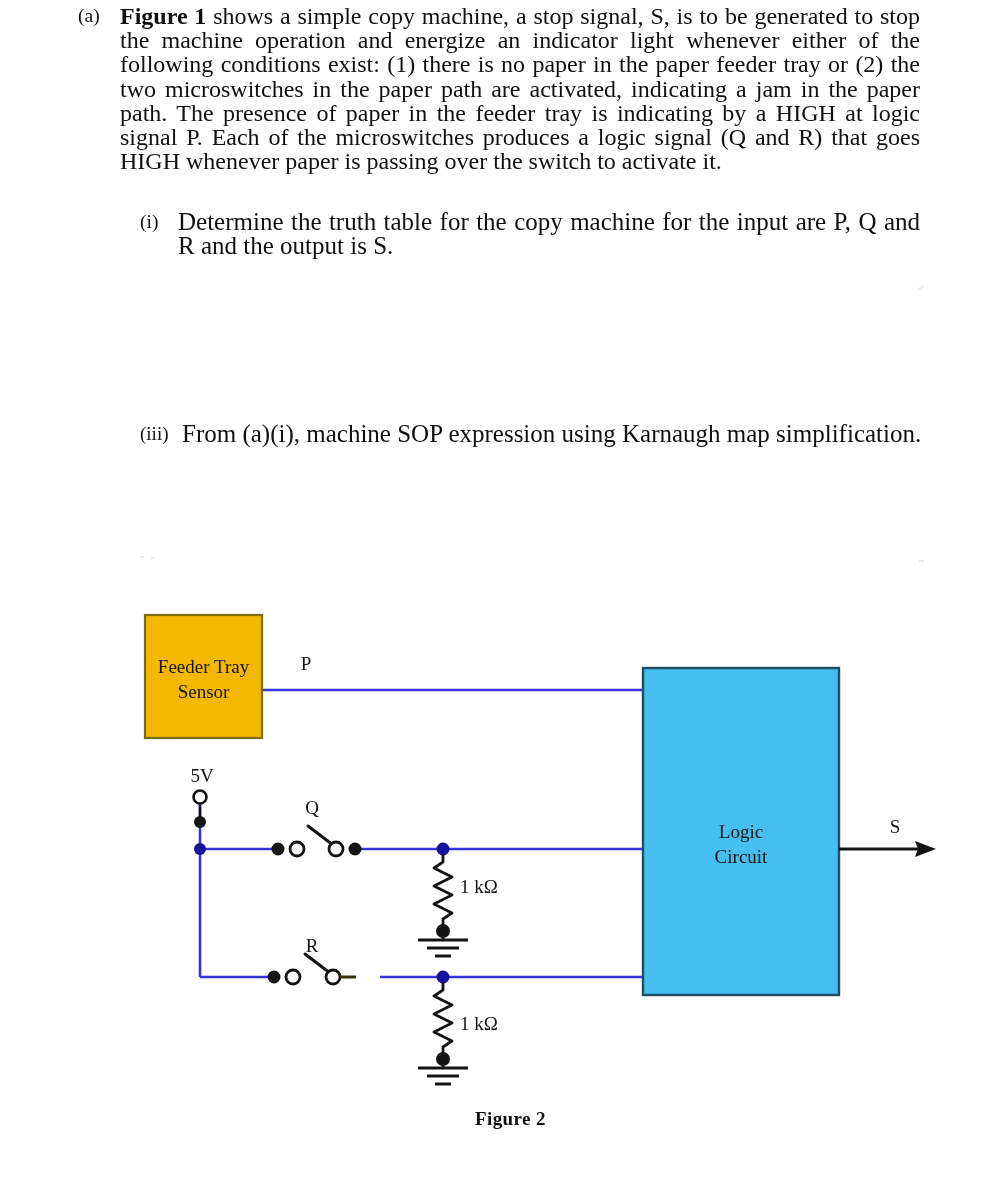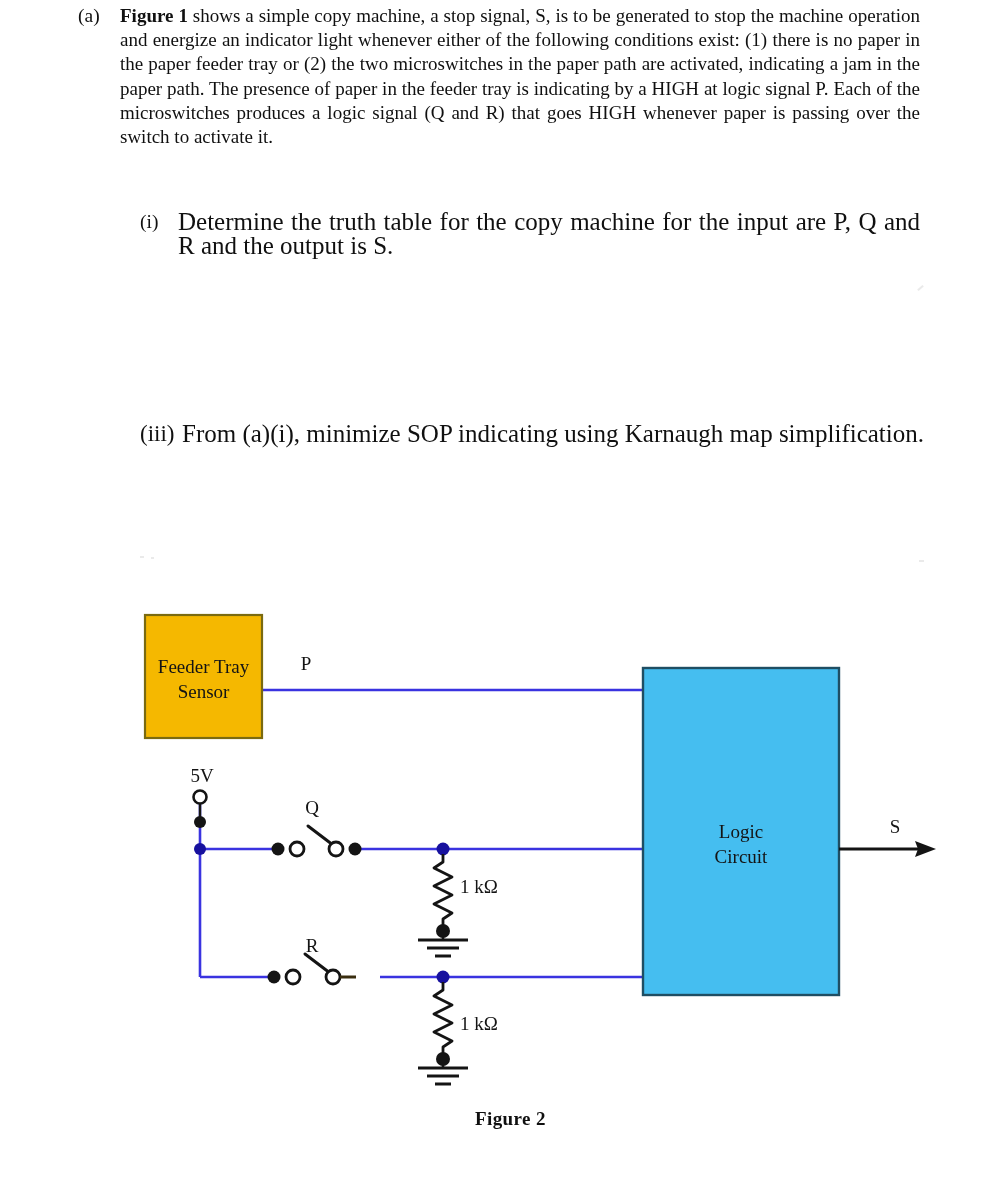--- a/index.html
+++ b/index.html
@@ -30,21 +30,21 @@
   }
   .q-marker {
     flex: 0 0 auto;
     width: 42px;
     font-size: 19.5px;
     line-height: 24.2px;
     text-align: left;
   }
   .q-body {
     flex: 1 1 auto;
-    font-size: 19px;
+    font-size: 24px;
     line-height: 24.2px;
     text-align: justify;
     text-justify: inter-word;
     hyphens: none;
   }
   b.fig-ref { font-weight: bold; }
 
   .subq-block {
     position: absolute;
     left: 140px;
@@ -70,21 +70,21 @@
 
   .subq-block-3 {
     position: absolute;
     left: 140px;
     top: 422px;
     width: 800px;
   }
   .subq-marker-3 {
     flex: 0 0 auto;
     width: 42px;
-    font-size: 23px;
+    font-size: 19px;
     line-height: 24.2px;
   }
 
   
   .figure-area {
     position: absolute;
     left: 0;
     top: 590px;
     width: 780px;
     height: 570px;
@@ -129,21 +129,21 @@
 <div class="subq-block">
   <div class="subq-row">
     <div class="subq-marker">(i)</div>
     <div class="subq-body">Determine the truth table for the copy machine for the input are P, Q and R and the output is S.</div>
   </div>
 </div>
 
 <div class="subq-block-3">
   <div class="subq-row">
     <div class="subq-marker-3">(iii)</div>
-    <div class="subq-body">From (a)(i), minimize SOP indicating using Karnaugh map simplification.</div>
+    <div class="subq-body">From (a)(i), machine SOP expression using Karnaugh map simplification.</div>
   </div>
 </div>
 
 <div class="artifact" style="left:917px;top:287px;width:7px;height:2px;transform:rotate(-42deg);"></div>
 <div class="artifact" style="left:140px;top:556px;width:4px;height:2px;"></div>
 <div class="artifact" style="left:151px;top:557px;width:3px;height:2px;"></div>
 <div class="artifact" style="left:919px;top:560px;width:5px;height:2px;"></div>
 
 <div class="figure-area">
 

